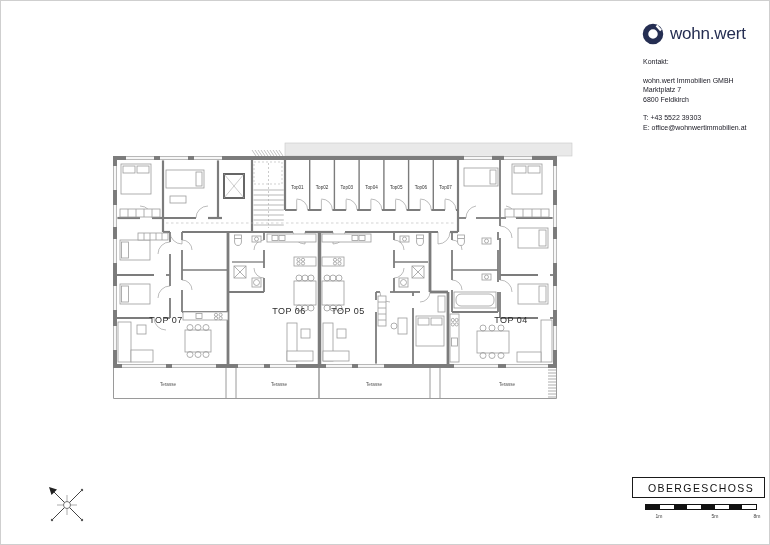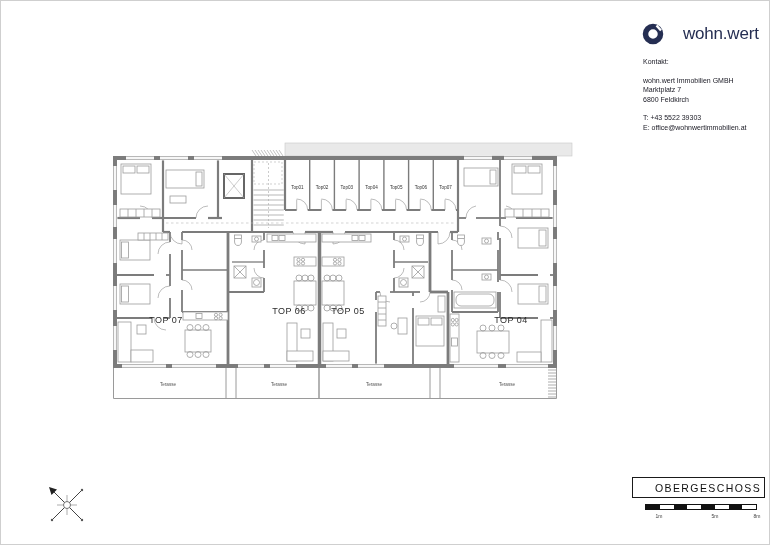--- a/index.html
+++ b/index.html
@@ -3,28 +3,28 @@
 <meta charset="utf-8">
 <style>
   html,body{margin:0;padding:0;background:#ffffff;}
   #sheet{
     position:relative;width:770px;height:545px;background:#fff;
     font-family:"Liberation Sans", sans-serif;color:#1c1c1c;
     outline:1px solid #cfcfcf;outline-offset:-1px;overflow:hidden;
   }
   .abs{position:absolute;}
   
-  #logo{left:642px;top:23px;display:flex;align-items:center;gap:19px;}
+  #logo{left:642px;top:23px;display:flex;align-items:center;gap:6px;}
   #logo .logotype{font-size:17px;letter-spacing:-0.2px;color:#252e52;font-weight:500;}
   
   #contact{left:643px;top:57px;font-size:7px;line-height:9.5px;color:#20202a;}
   #contact .sec{margin-bottom:9px;}
   
   #titlebox{left:632px;top:477px;width:133px;height:21px;border:1px solid #1a1a1a;
-    display:flex;align-items:center;padding-left:22px;box-sizing:border-box;}
+    display:flex;align-items:center;padding-left:15px;box-sizing:border-box;}
   #titlebox span{font-size:10.5px;letter-spacing:1.4px;color:#111;}
   
   #scalebar{left:645px;top:504px;width:112px;height:6px;border:1px solid #111;box-sizing:border-box;display:flex;}
   #scalebar i{display:block;height:100%;width:14px;}
   #scalebar i.b{background:#111;}
   #scalebar i.w{background:#fff;}
   .scl{position:absolute;top:513px;font-size:5px;color:#444;transform:translateX(-50%);}
   #scl-1{left:659px;} #scl-5{left:715px;} #scl-8{left:757px;}
   svg text{font-family:"Liberation Sans", sans-serif;}
 </style>

